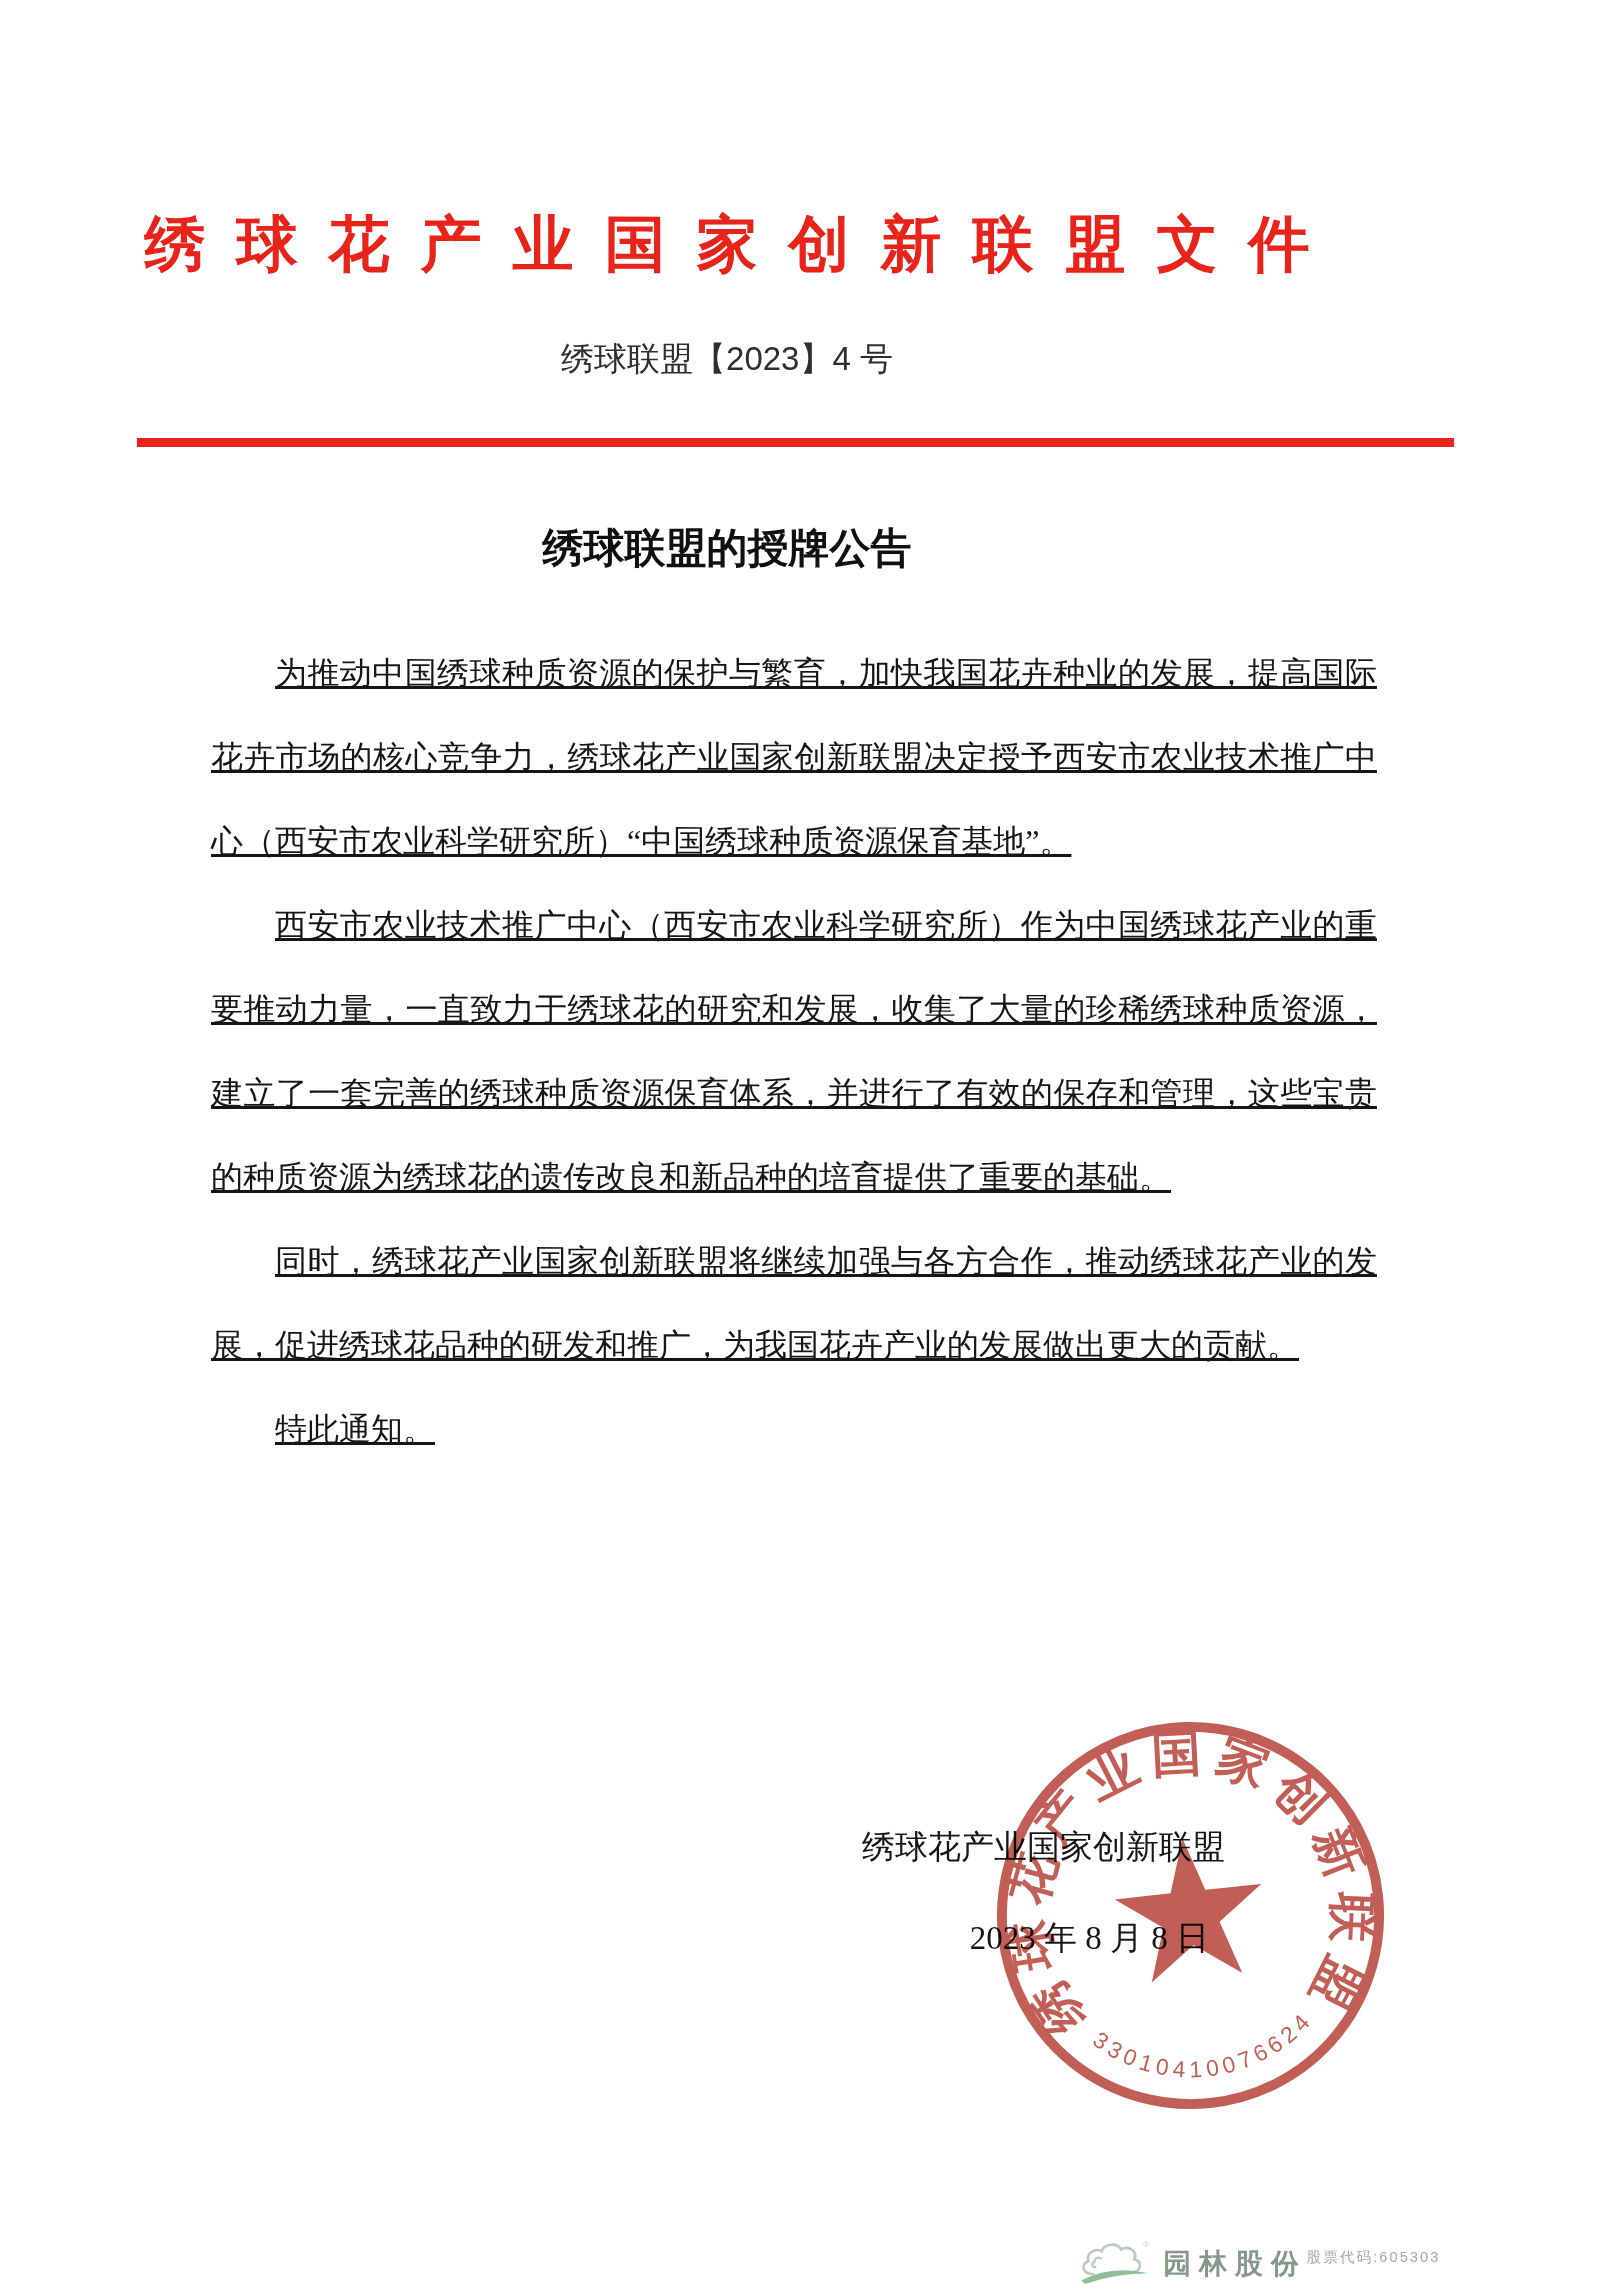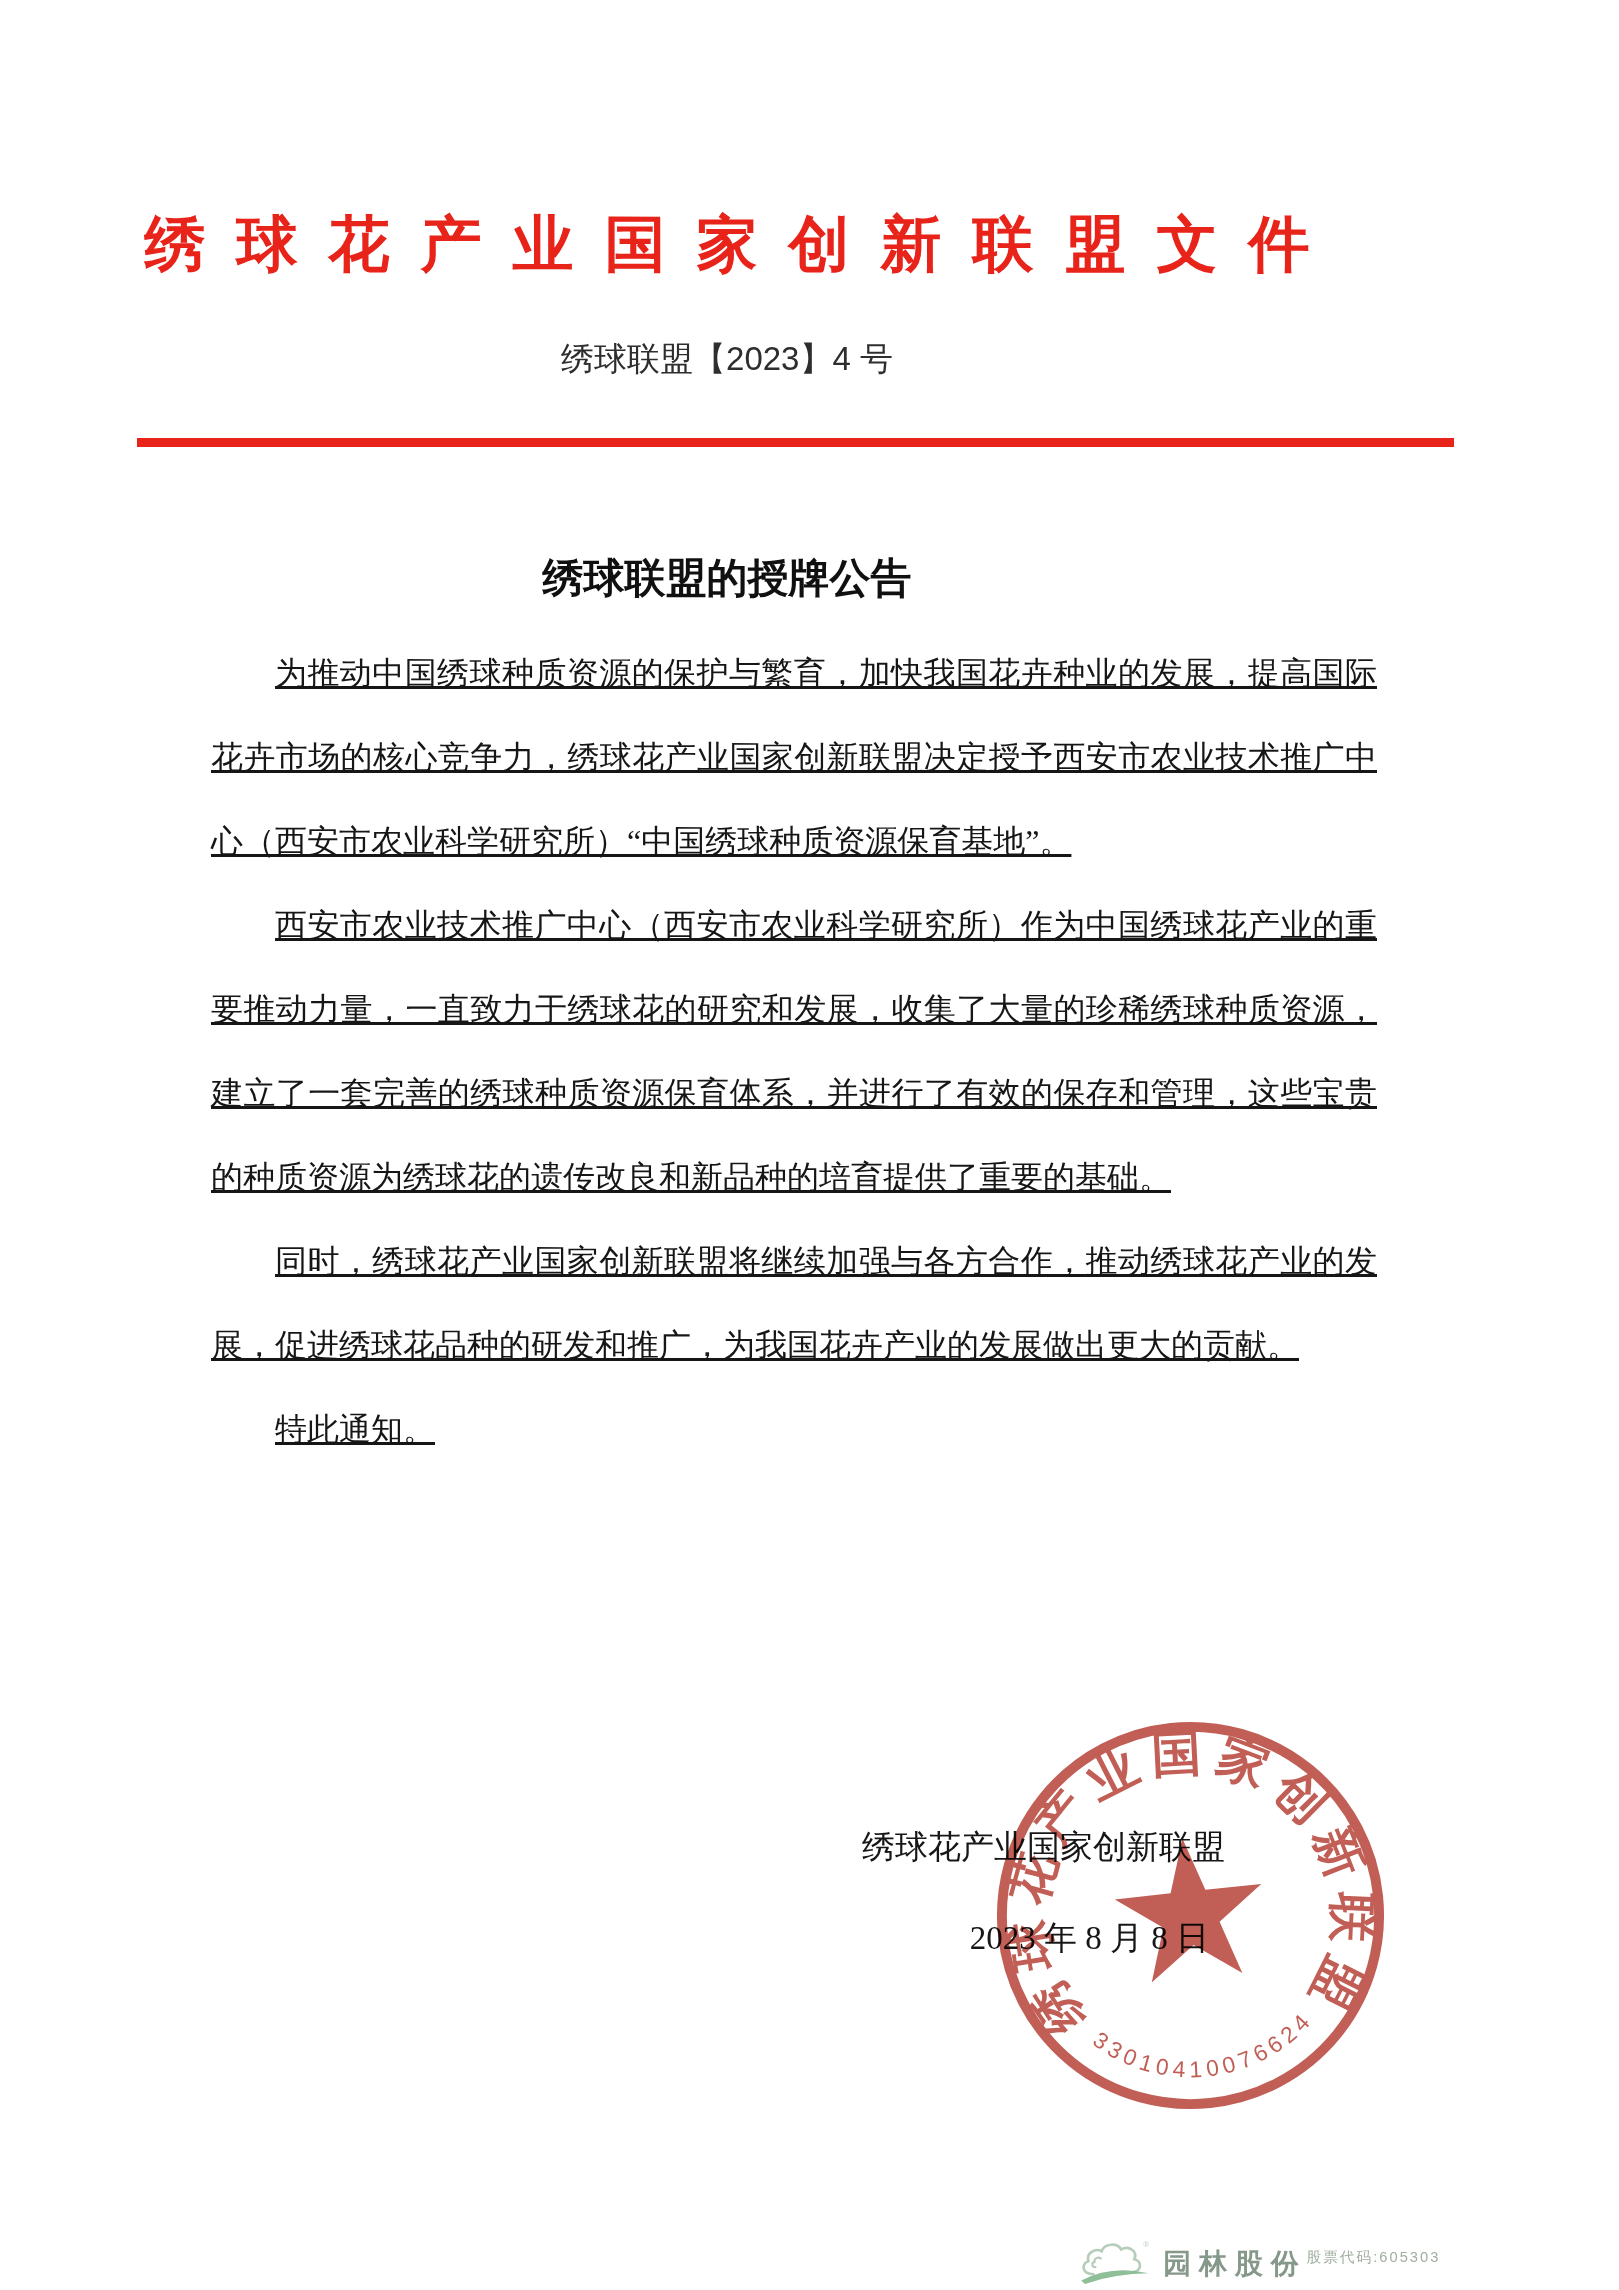--- a/index.html
+++ b/index.html
@@ -20,21 +20,20 @@
     font-family:"Liberation Sans", sans-serif;
   }
   .red-rule {
     position:absolute; top:438px; left:137px; width:1345px; height:8.8px;
     background:#e8231a;
   }
   .doc-title {
     position:absolute; top:521px; left:0; right:0;
     text-align:center; font-size:41px; font-weight:bold; color:#101010;
     font-family:"Liberation Sans", sans-serif;
-    margin-top:30px;
   }
   .doc-body {
     position:absolute; top:631px; left:211px; width:1166px;
     font-size:32px; color:#161616;text-decoration:underline;
   }
   .doc-body p {
     margin:0; text-indent:2em; text-align:justify; line-height:84px;
     text-justify:inter-ideograph;
   }
   .sig-name {

